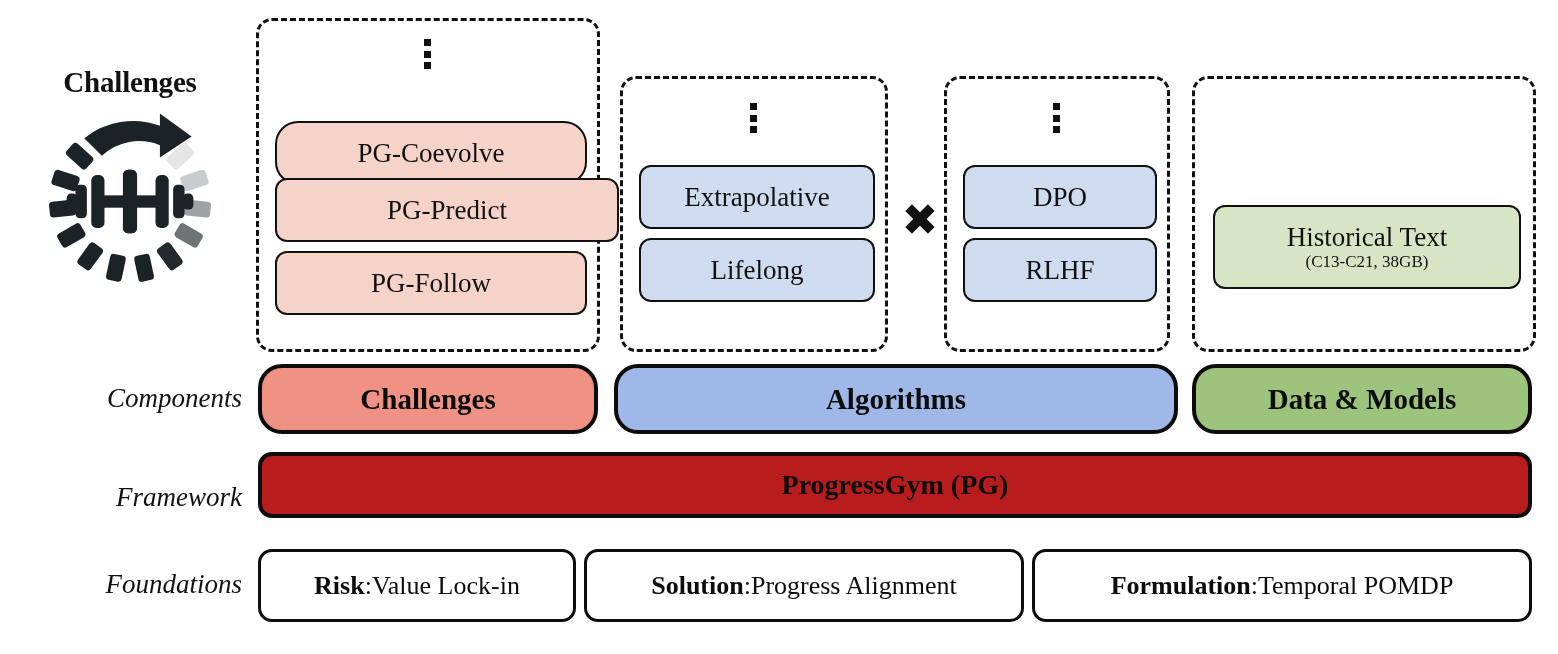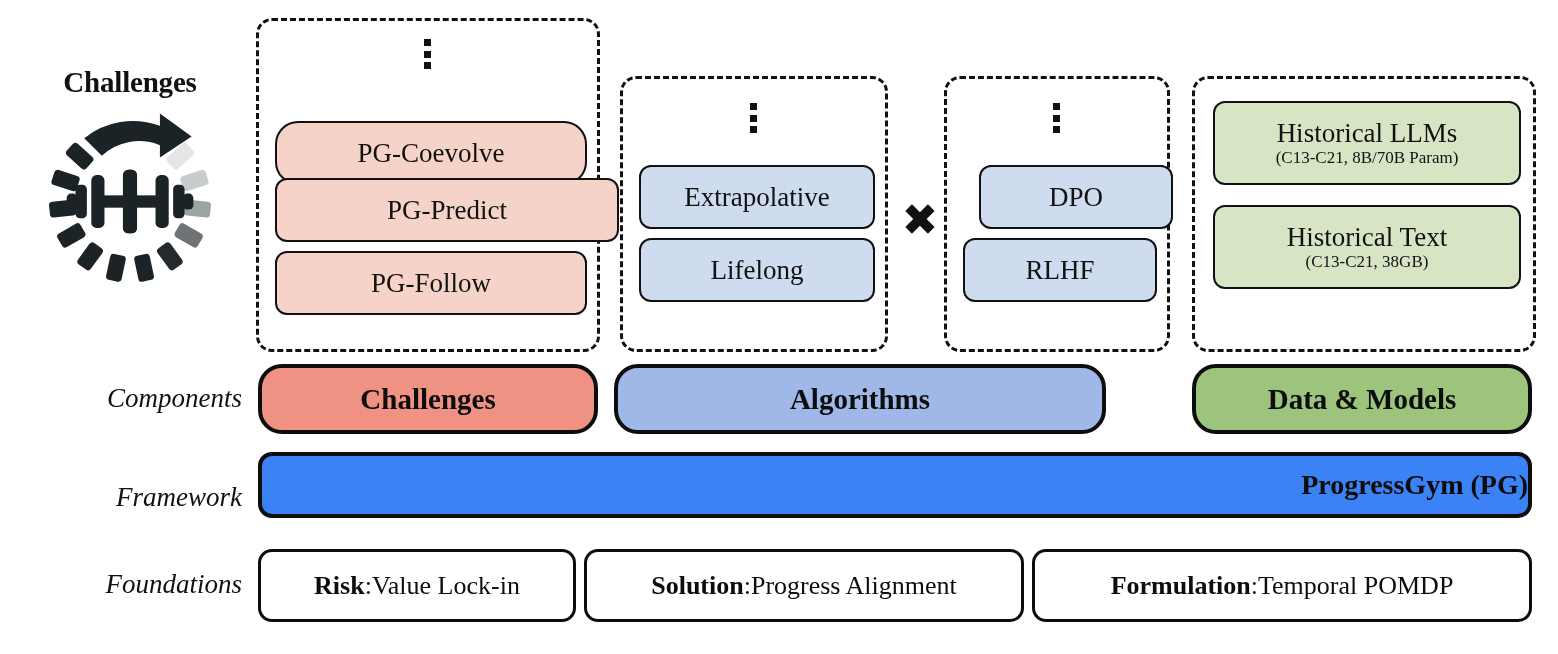--- a/index.html
+++ b/index.html
@@ -100,22 +100,22 @@
   }
   .component-bar.salmon { background: #ef9183; }
   .component-bar.cblue  { background: #9fb8e8; }
   .component-bar.cgreen { background: #9cc47c; }
 
   
   #framework-bar {
     left: 258px; top: 452px; width: 1274px; height: 66px;
     border: 4px solid #0d0d0d;
     border-radius: 14px;
-    background: #3b82f6;
-    display: flex; align-items: center; justify-content: flex-end;
+    background: #b91c1c;
+    display: flex; align-items: center; justify-content: center;
     font-weight: bold; font-size: 28px; color: #0d0d0d;
   }
 
   
   .foundation-box {
     border: 3px solid #0d0d0d;
     border-radius: 14px;
     background: #fff;
     top: 549px; height: 73px;
     display: flex; align-items: center; justify-content: center;
@@ -207,43 +207,39 @@
 </div>
 
 <div class="abs" id="multiply-symbol" style="left:900px; top:198px; width:40px; text-align:center;">✖</div>
 
 <div class="abs dashed-group" style="left:944px; top:76px; width:226px; height:276px;">
   <div class="abs vdots" style="left:105px; top:24px;">
     <i></i>
       <i></i>
       <i></i>
   </div>
-  <div class="abs card blue" style="left:32px; top:86px; width:194px; height:64px;">
+  <div class="abs card blue" style="left:16px; top:86px; width:194px; height:64px;">
     <span class="title">DPO</span>
   </div>
   <div class="abs card blue" style="left:16px; top:159px; width:194px; height:64px;">
     <span class="title">RLHF</span>
   </div>
 </div>
 
 <div class="abs dashed-group" style="left:1192px; top:76px; width:344px; height:276px;">
-  <div class="abs card green" style="left:18px; top:22px; width:308px; height:84px;">
-    <span class="title">Historical LLMs</span>
-    <span class="sub">(C13-C21, 8B/70B Param)</span>
-  </div>
   <div class="abs card green" style="left:18px; top:126px; width:308px; height:84px;">
     <span class="title">Historical Text</span>
     <span class="sub">(C13-C21, 38GB)</span>
   </div>
 </div>
 
 <div class="abs component-bar salmon" style="left:258px; width:340px;">
   <span>Challenges</span>
 </div>
-<div class="abs component-bar cblue" style="left:614px; width:492px;">
+<div class="abs component-bar cblue" style="left:614px; width:564px;">
   <span>Algorithms</span>
 </div>
 <div class="abs component-bar cgreen" style="left:1192px; width:340px;">
   <span>Data &amp; Models</span>
 </div>
 
 <div class="abs" id="framework-bar">
   <span>ProgressGym (PG)</span>
 </div>
 

